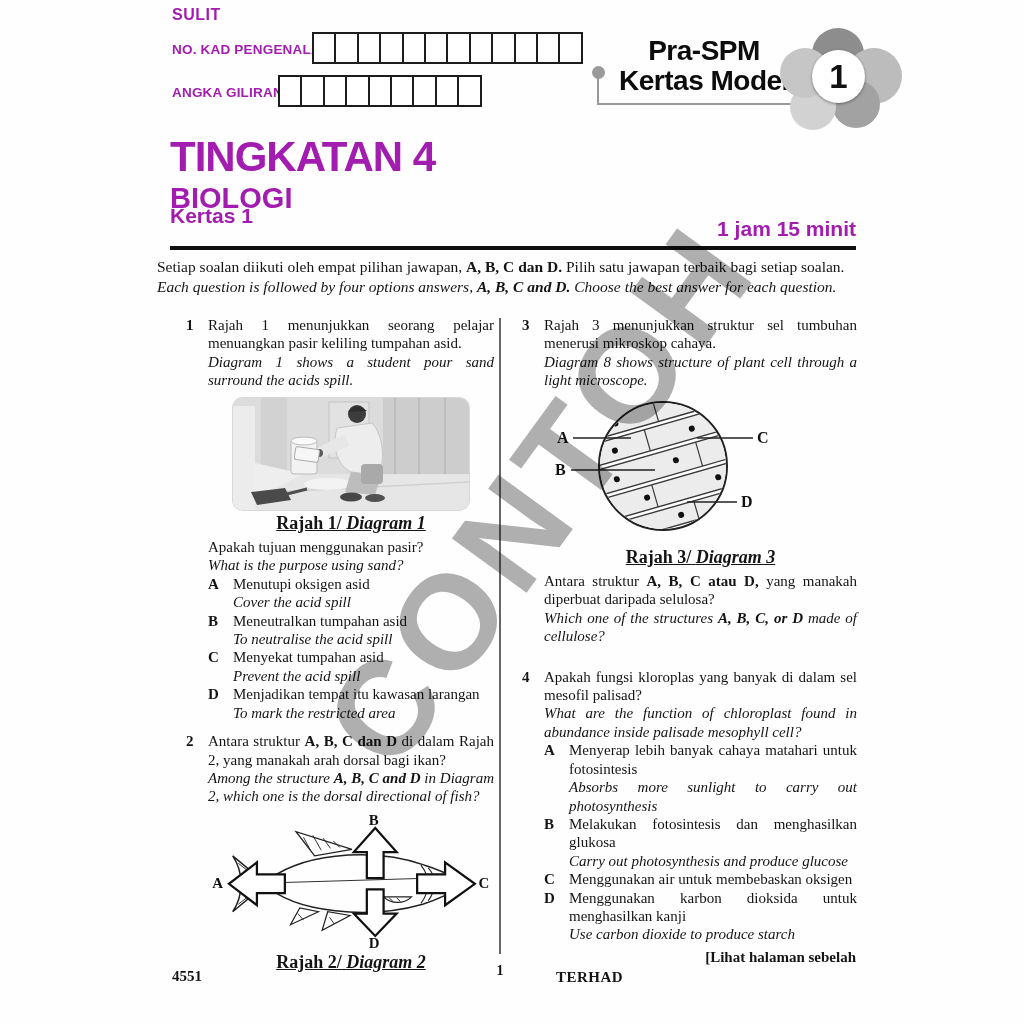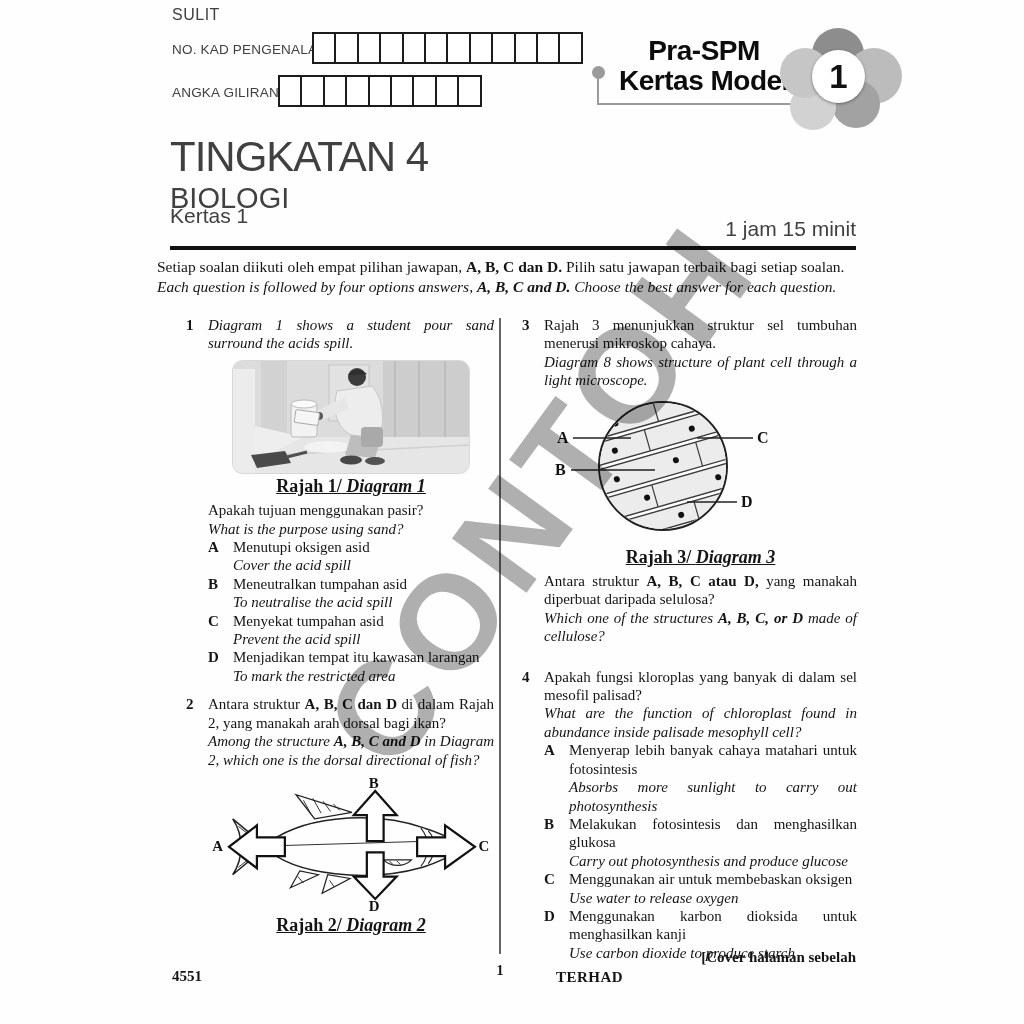--- a/index.html
+++ b/index.html
@@ -1,21 +1,21 @@
 <!DOCTYPE html>
 <html><head>
 <meta charset="utf-8">
 <style>
   * { margin:0; padding:0; box-sizing:border-box; }
   html,body { width:1024px; height:1024px; overflow:hidden; background:#ffffff; }
   .page { position:relative; width:1024px; height:1024px; background:#fefefe;
           font-family:"Liberation Serif", serif; color:#141414; }
 
   
-  .hdr-sans { font-family:"Liberation Sans", sans-serif; font-weight:normal; color:#404040; }
+  .hdr-sans { font-family:"Liberation Sans", sans-serif; font-weight:bold; color:#a21caf; }
   .sulit { position:absolute; left:172px; top:6px; font-size:16px; letter-spacing:.5px; }
   .field-label { position:absolute; font-size:13.5px; letter-spacing:.2px; }
   .ic-label { left:172px; top:42px; }
   .ag-label { left:172px; top:85px; }
   .boxes { position:absolute; display:flex; }
   .ic-boxes { left:312px; top:32px; }
   .ag-boxes { left:278px; top:75px; }
   .entry-box { width:24.4px; height:32px; border:2px solid #1c1c1c; margin-left:-2px; background:#fff; }
   .boxes .entry-box:first-child { margin-left:0; }
 
@@ -140,20 +140,21 @@
   </div>
 
   <div class="watermark">CONTOH</div>
 
   <div class="divider"></div>
 
   <div class="col col-left">
 
     <div class="q">
       <span class="qnum">1</span>
+      <div>Rajah 1 menunjukkan seorang pelajar menuangkan pasir keliling tumpahan asid.</div>
       <div class="it">Diagram 1 shows a student pour sand surround the acids spill.</div>
 
       <div class="photo-wrap">
         <svg width="236" height="112" viewBox="0 0 236 112">
           <rect x="0" y="0" width="236" height="112" fill="#d6d6d6"></rect>
           <rect x="0" y="0" width="236" height="76" fill="#dcdcdc"></rect>
           <rect x="150" y="0" width="86" height="80" fill="#cdcdcd"></rect>
           <line x1="162" y1="0" x2="162" y2="80" stroke="#bdbdbd" stroke-width="2"></line>
           <line x1="186" y1="0" x2="186" y2="80" stroke="#bdbdbd" stroke-width="2"></line>
           <line x1="212" y1="0" x2="212" y2="80" stroke="#bdbdbd" stroke-width="2"></line>
@@ -322,28 +323,27 @@
         <div class="it">Absorbs more sunlight to carry out photosynthesis</div>
       </div>
       <div class="opt">
         <span class="optletter">B</span>
         <div>Melakukan fotosintesis dan menghasilkan glukosa</div>
         <div class="it">Carry out photosynthesis and produce glucose</div>
       </div>
       <div class="opt">
         <span class="optletter">C</span>
         <div>Menggunakan air untuk membebaskan oksigen</div>
-        <div class="it">Use water to release oxygen</div>
       </div>
       <div class="opt">
         <span class="optletter">D</span>
         <div>Menggunakan karbon dioksida untuk menghasilkan kanji</div>
         <div class="it">Use carbon dioxide to produce starch</div>
       </div>
     </div>
   </div>
 
   <div class="footer-code">4551</div>
   <div class="page-num">1</div>
-  <div class="turn-over">[Cover halaman sebelah</div>
+  <div class="turn-over">[Lihat halaman sebelah</div>
   <div class="restricted">TERHAD</div>
 
 </div>
 
 </body></html>

